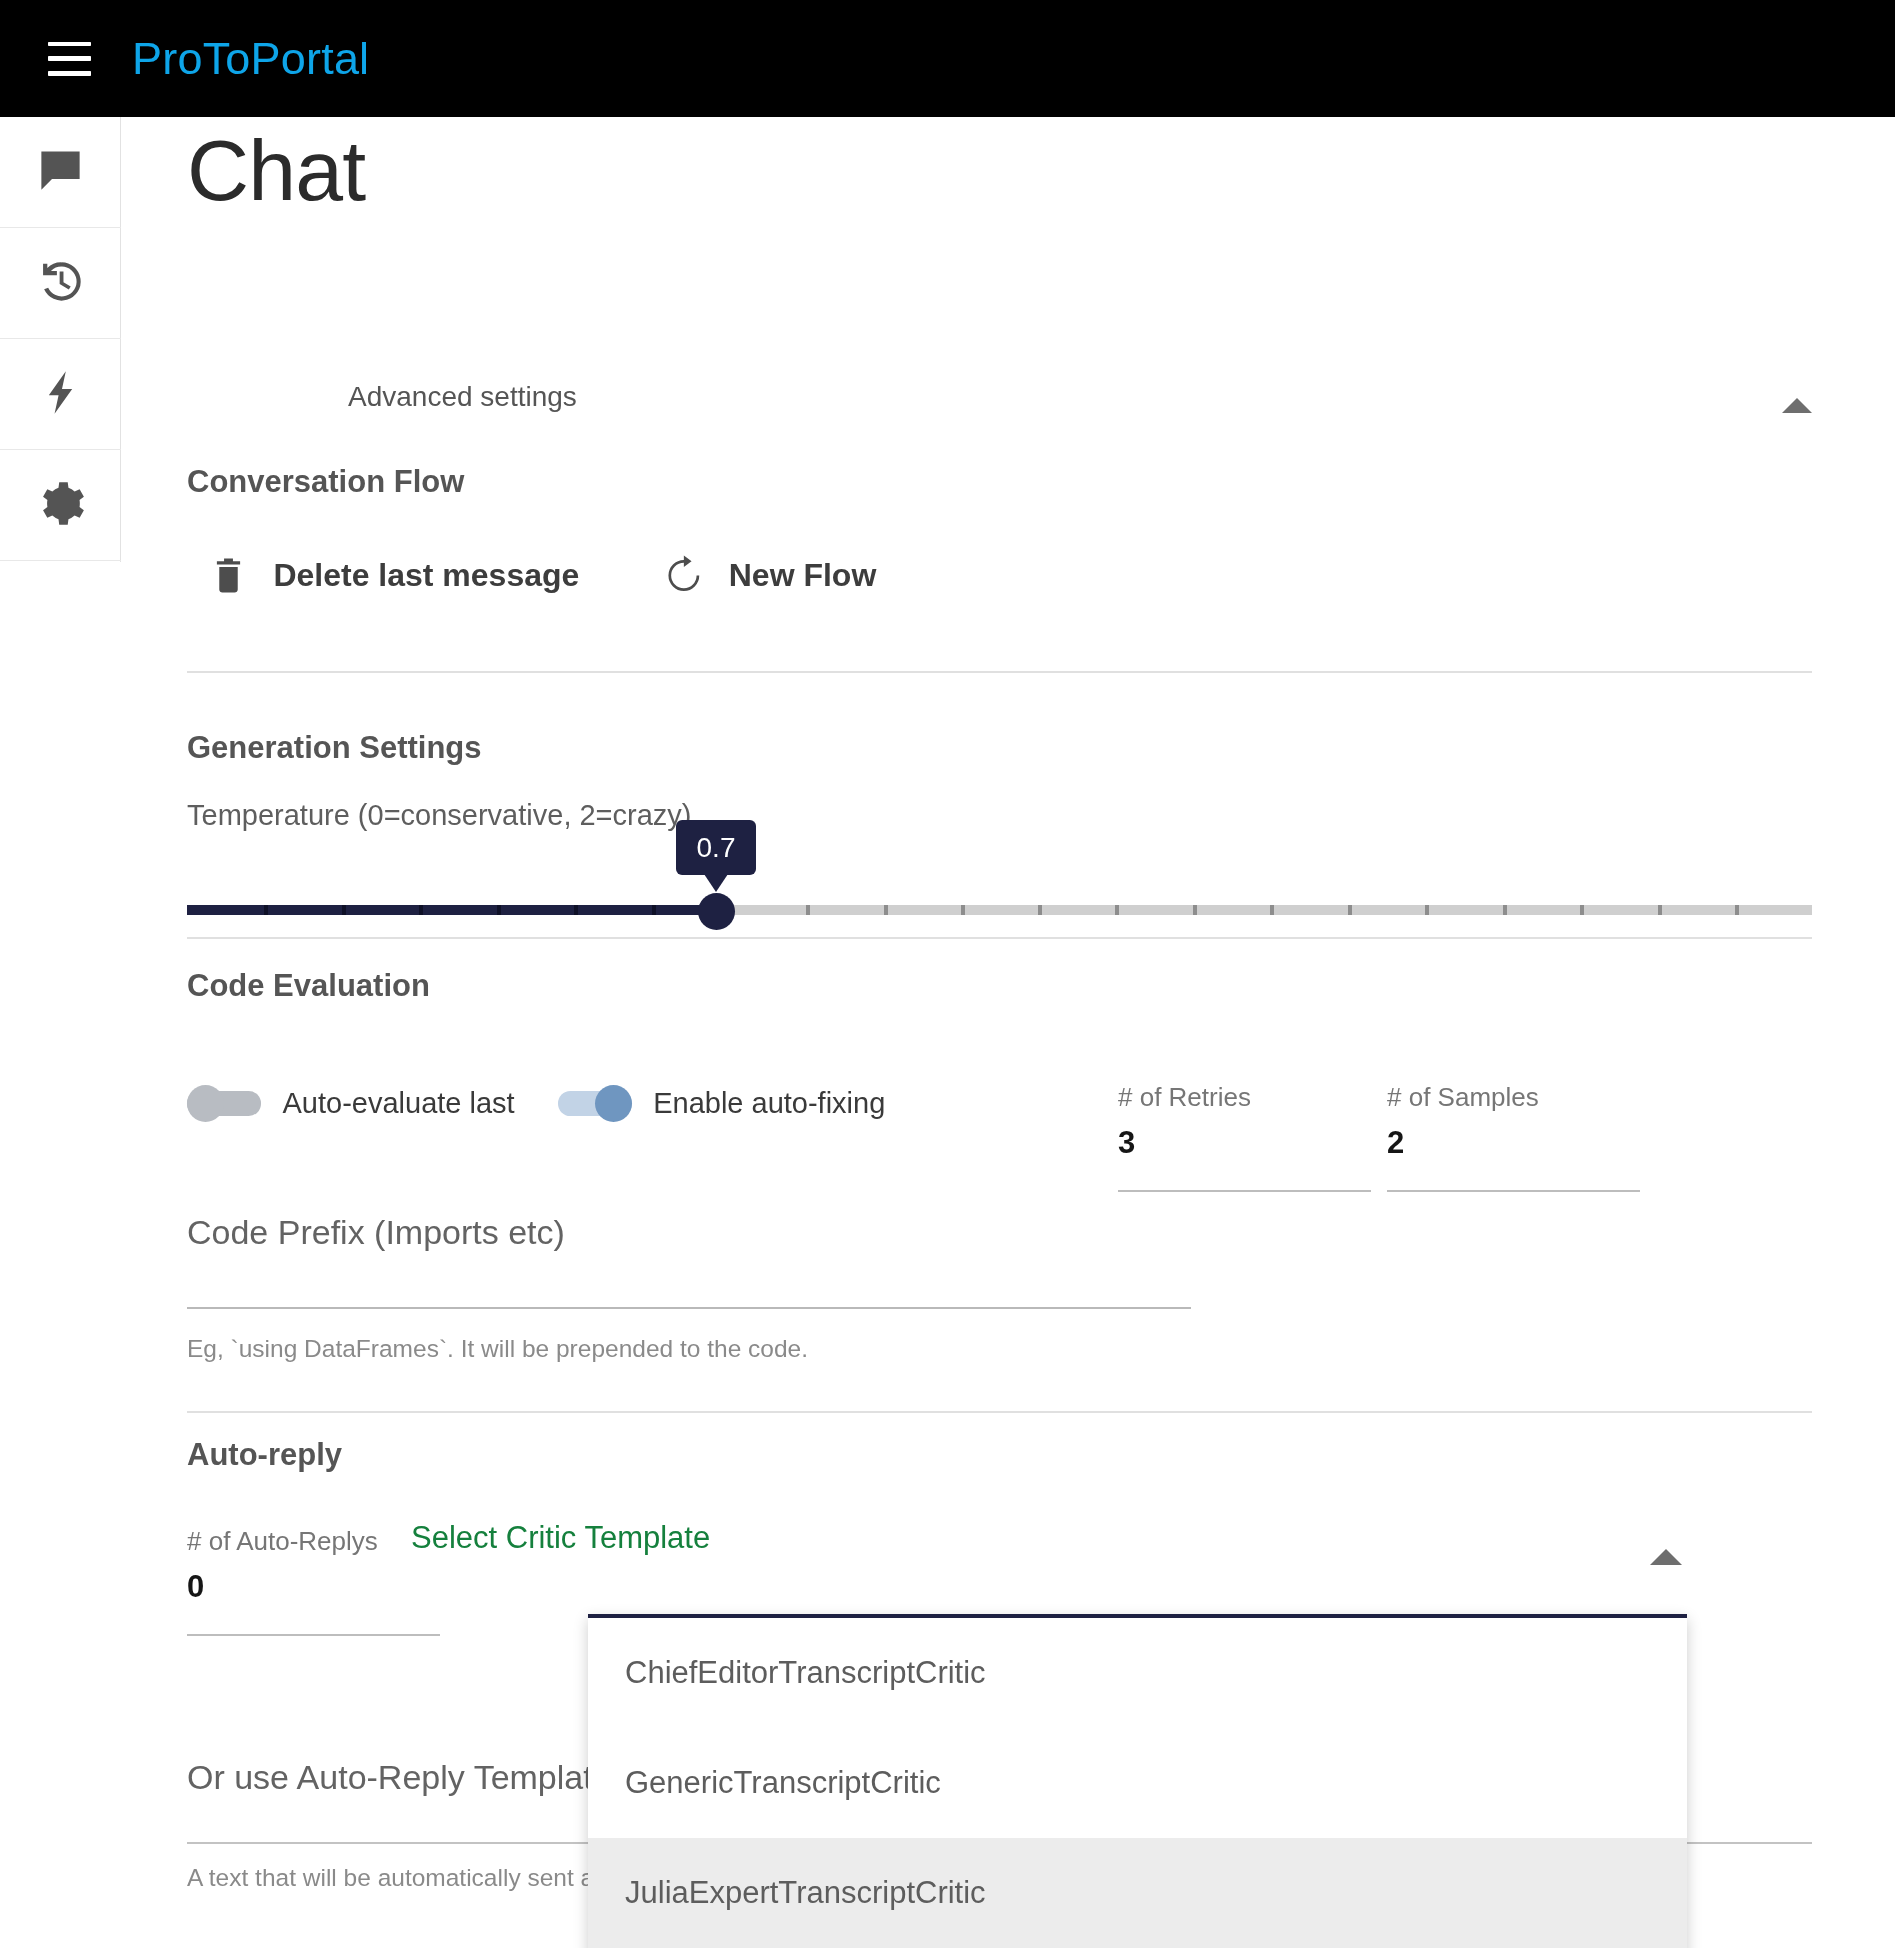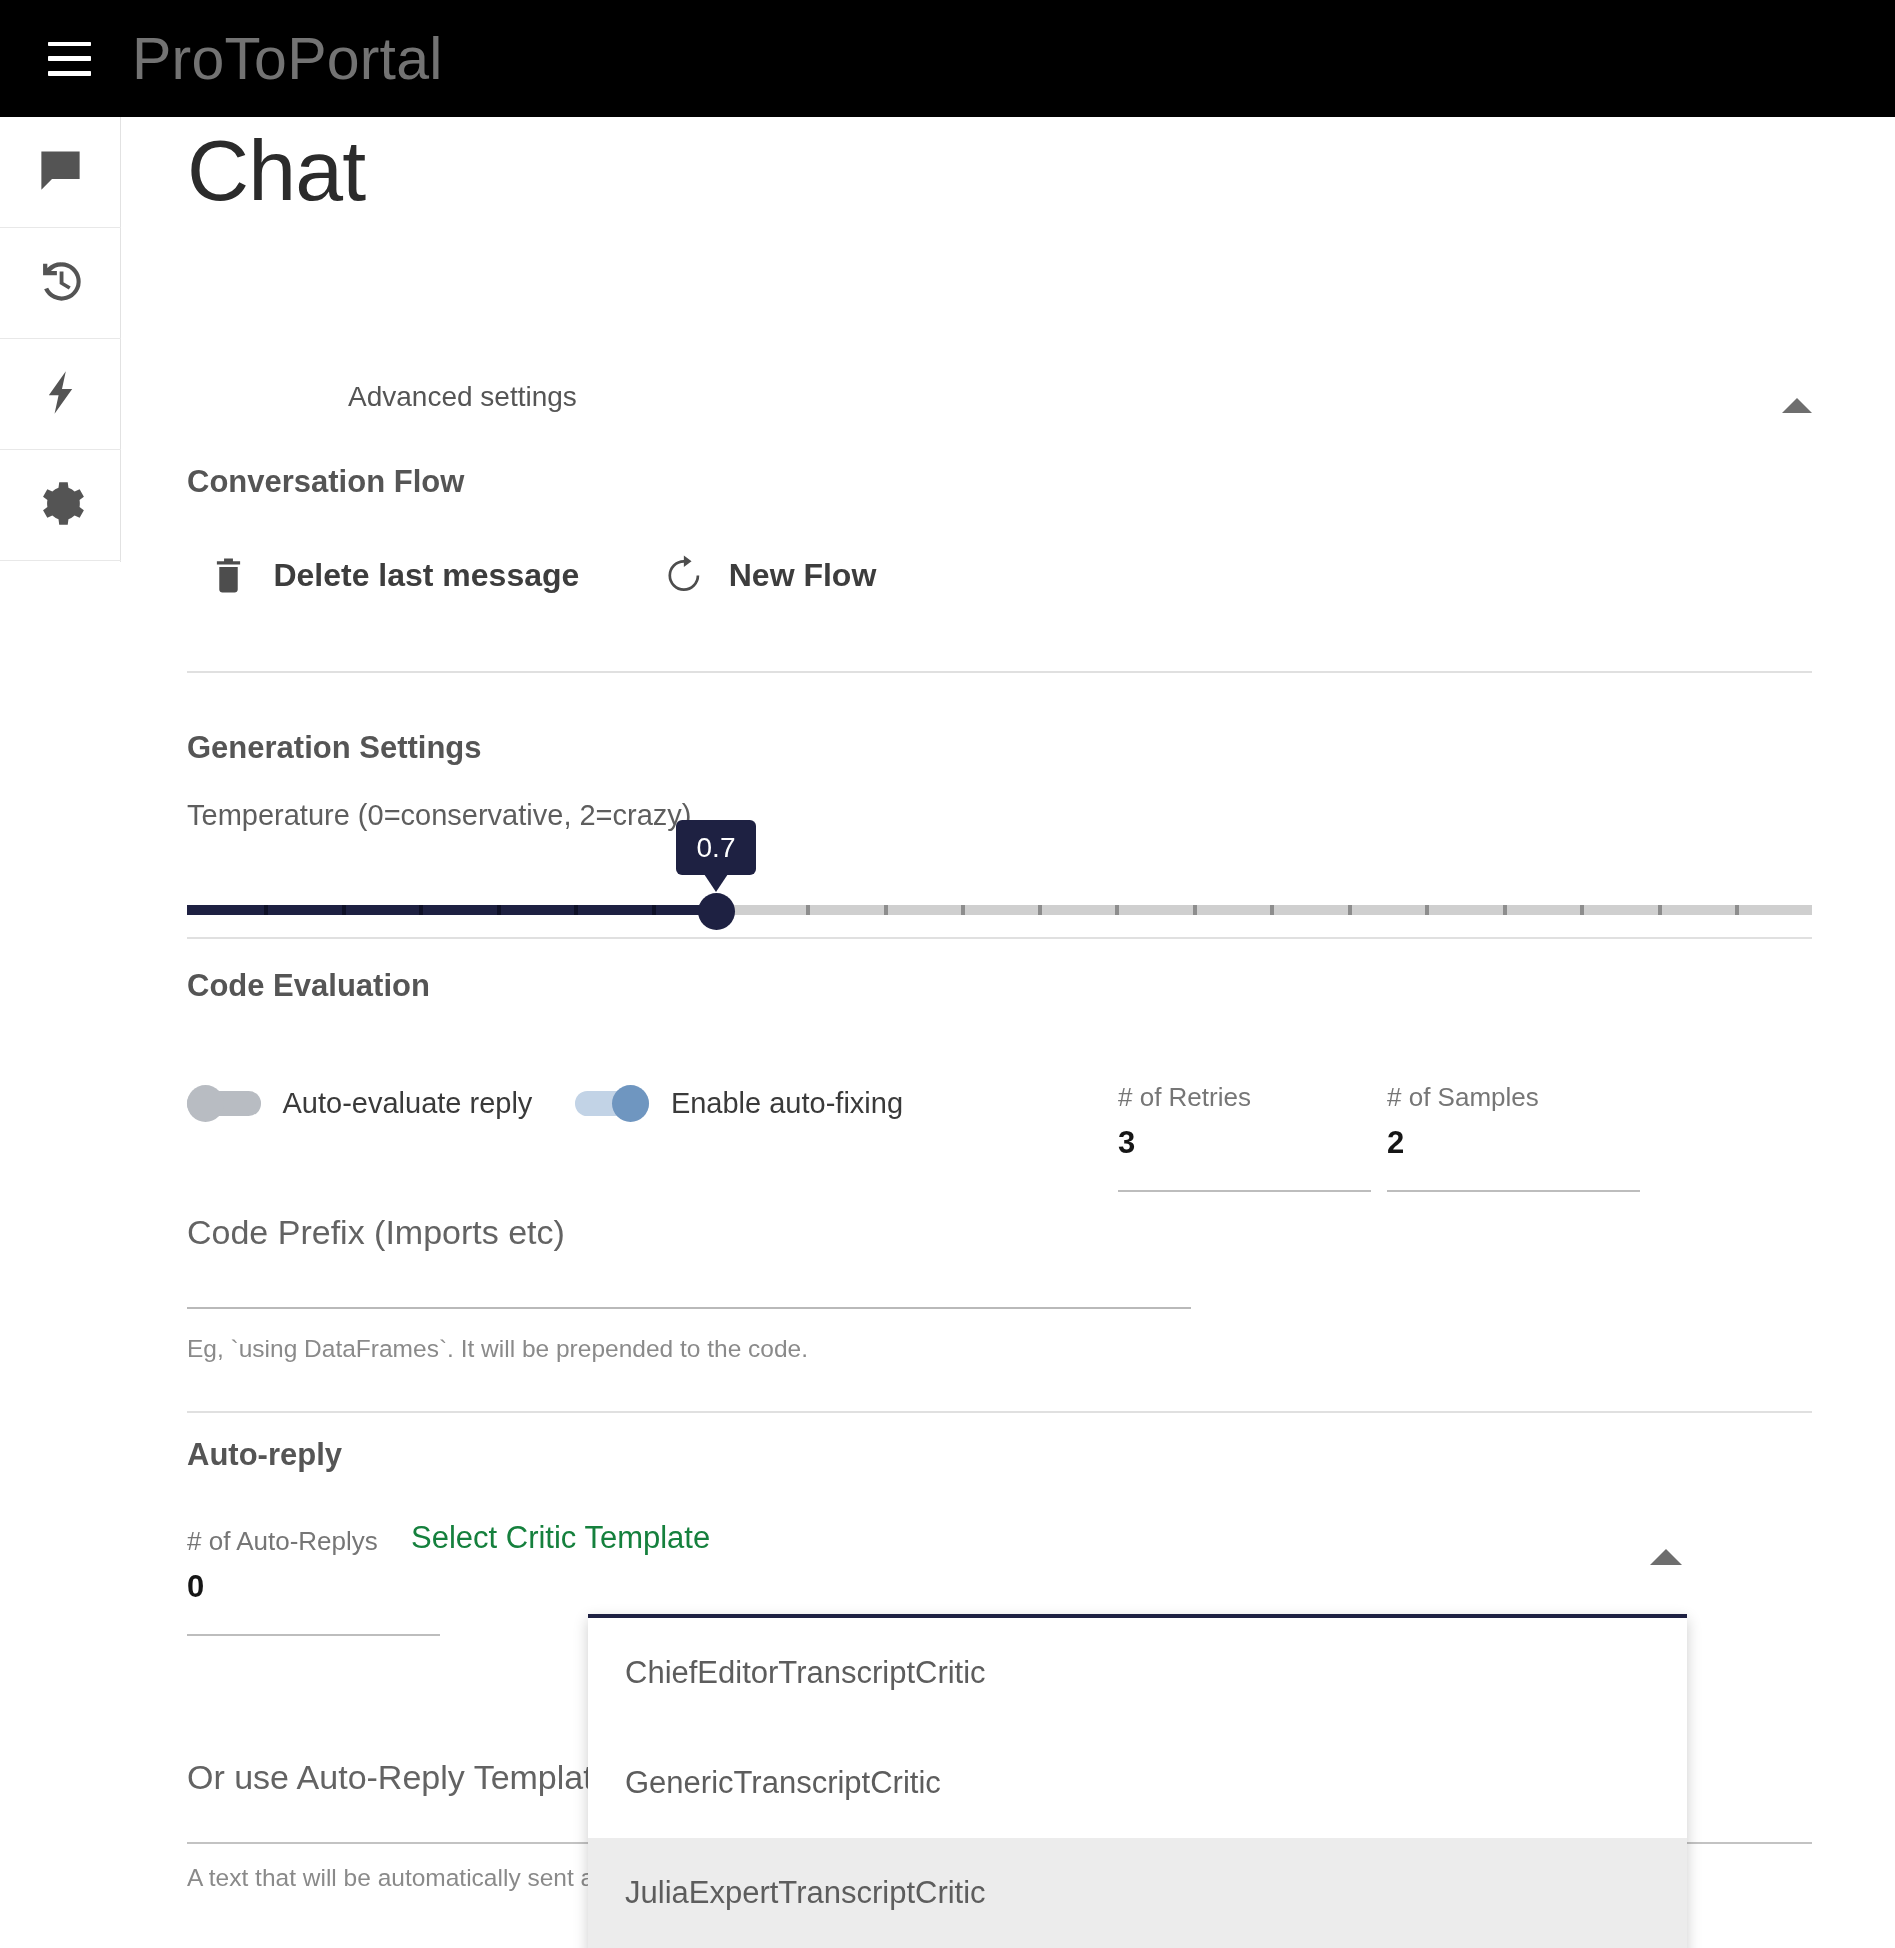--- a/index.html
+++ b/index.html
@@ -16,21 +16,21 @@
     position: absolute; left: 0; top: 0; width: 1895px; height: 117px;
     background: #000000; display: flex; align-items: center;
   }
   .hamburger {
     width: 43px; height: 34px; margin-left: 48px;
     display: flex; flex-direction: column; justify-content: space-between;
     cursor: pointer;
   }
   .hamburger span { display: block; height: 4.6px; background: #ffffff; border-radius: 0.8px; }
   .app-title {
-    color: #737373; font-size: 59px; font-weight: 400;
+    color: #0ea5e9; font-size: 45px; font-weight: 400;
     margin-left: 41px; letter-spacing: 0.2px;
   }
 
   
   .rail {
     position: absolute; left: 0; top: 117px; width: 121px; height: 445px;
     background: #ffffff; border-right: 1.5px solid #e2e2e2;
   }
   .rail-item {
     width: 121px; height: 111px;
@@ -285,21 +285,21 @@
     <div class="divider" style="top:820px"></div>
 
     <div class="sec-heading" style="top:851px">Code Evaluation</div>
 
     <div class="toggle-row">
       <div class="tg off">
         <span class="tg-sw">
             <span class="bar"></span>
             <span class="knob"></span>
           </span>
-        <span class="tg-lbl">Auto-evaluate reply</span>
+        <span class="tg-lbl">Auto-evaluate last</span>
       </div>
       <div class="tg on">
         <span class="tg-sw">
             <span class="bar"></span>
             <span class="knob"></span>
           </span>
         <span class="tg-lbl">Enable auto-fixing</span>
       </div>
     </div>
 

